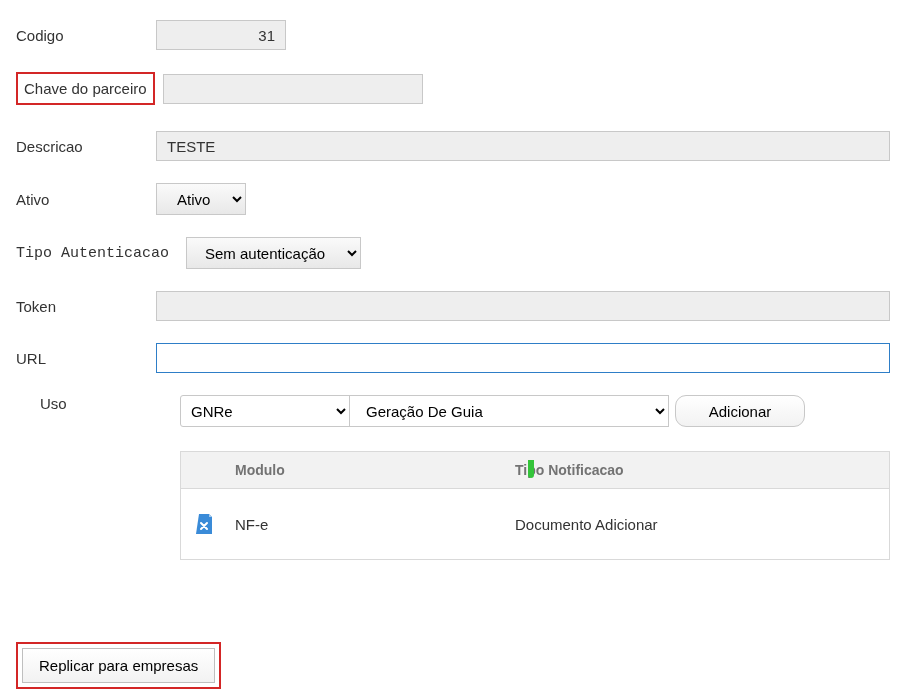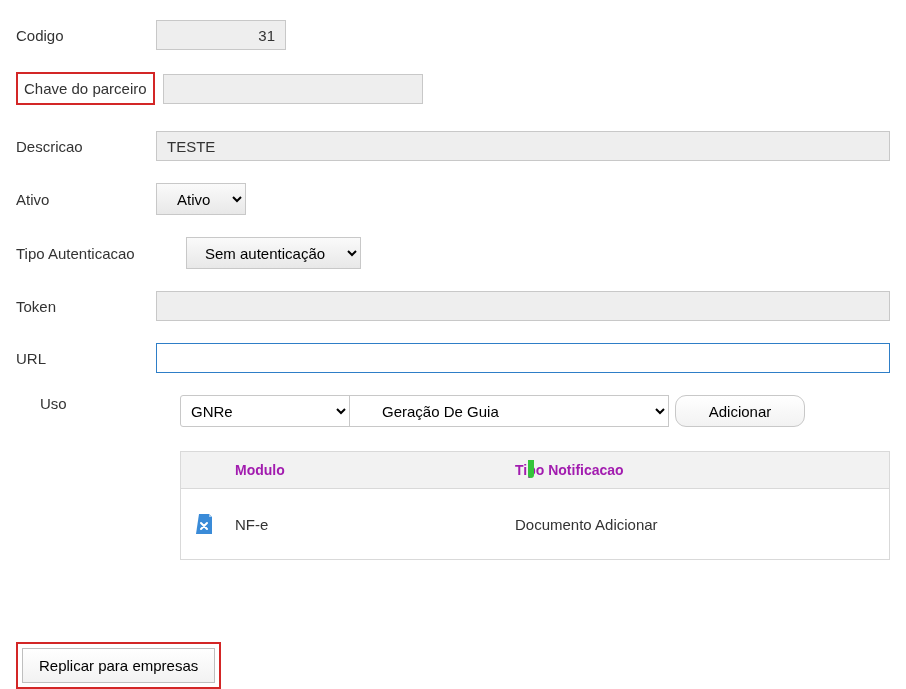--- a/index.html
+++ b/index.html
@@ -75,21 +75,21 @@
 
   .grid {
     margin-top:24px;
     border:1px solid #d9d9d9;
   }
   .grid-header {
     display:flex;
     background:#f2f2f2;
     border-bottom:1px solid #d9d9d9;
     font-weight:bold;
-    color:#a21caf;
+    color:#737373;
     font-size:14px;
     position:relative;
   }
   .grid-header .col-ic { width:46px; }
   .grid-header .col-mod { flex:0 0 280px; padding:10px 8px;}
   .grid-header .col-tipo { flex:1; padding:10px 8px; position:relative;}
   .tipo-overlay {
     position:absolute;
     left:21px;
     top:8px;
@@ -162,21 +162,21 @@
 
 <div class="row">
   <div class="label">Ativo</div>
   <select style="width:90px; padding-left:16px;">
     <option>Ativo</option>
   </select>
 </div>
 
 
 <div class="row">
-  <div class="label" style="width:170px;">Tipo Autenticacao</div>
+  <div class="label" style="width:170px;font-family:Liberation Mono, monospace;">Tipo Autenticacao</div>
   <select style="width:175px; padding-left:14px;">
     <option>Sem autenticação</option>
   </select>
 </div>
 
 
 <div class="row">
   <div class="label">Token</div>
   <input class="text-field" style="flex: 1 1 0%;" readonly="" value="">
 </div>
@@ -188,21 +188,21 @@
 </div>
 
 
 <div class="row" style="align-items:flex-start;margin-left:24px;">
   <div class="label">Uso</div>
   <div class="uso-wrap">
     <div class="uso-controls uso-row">
       <select class="mod" style="">
         <option>GNRe</option>
       </select>
-      <select class="tipo" style="padding-left:28px;">
+      <select class="tipo" style="padding-left:12px;">
         <option>Geração De Guia</option>
       </select>
       <button class="adicionar">Adicionar</button>
     </div>
 
     <div class="grid">
       <div class="grid-header">
         <div class="col-ic"></div>
         <div class="col-mod">Modulo</div>
         <div class="col-tipo">

